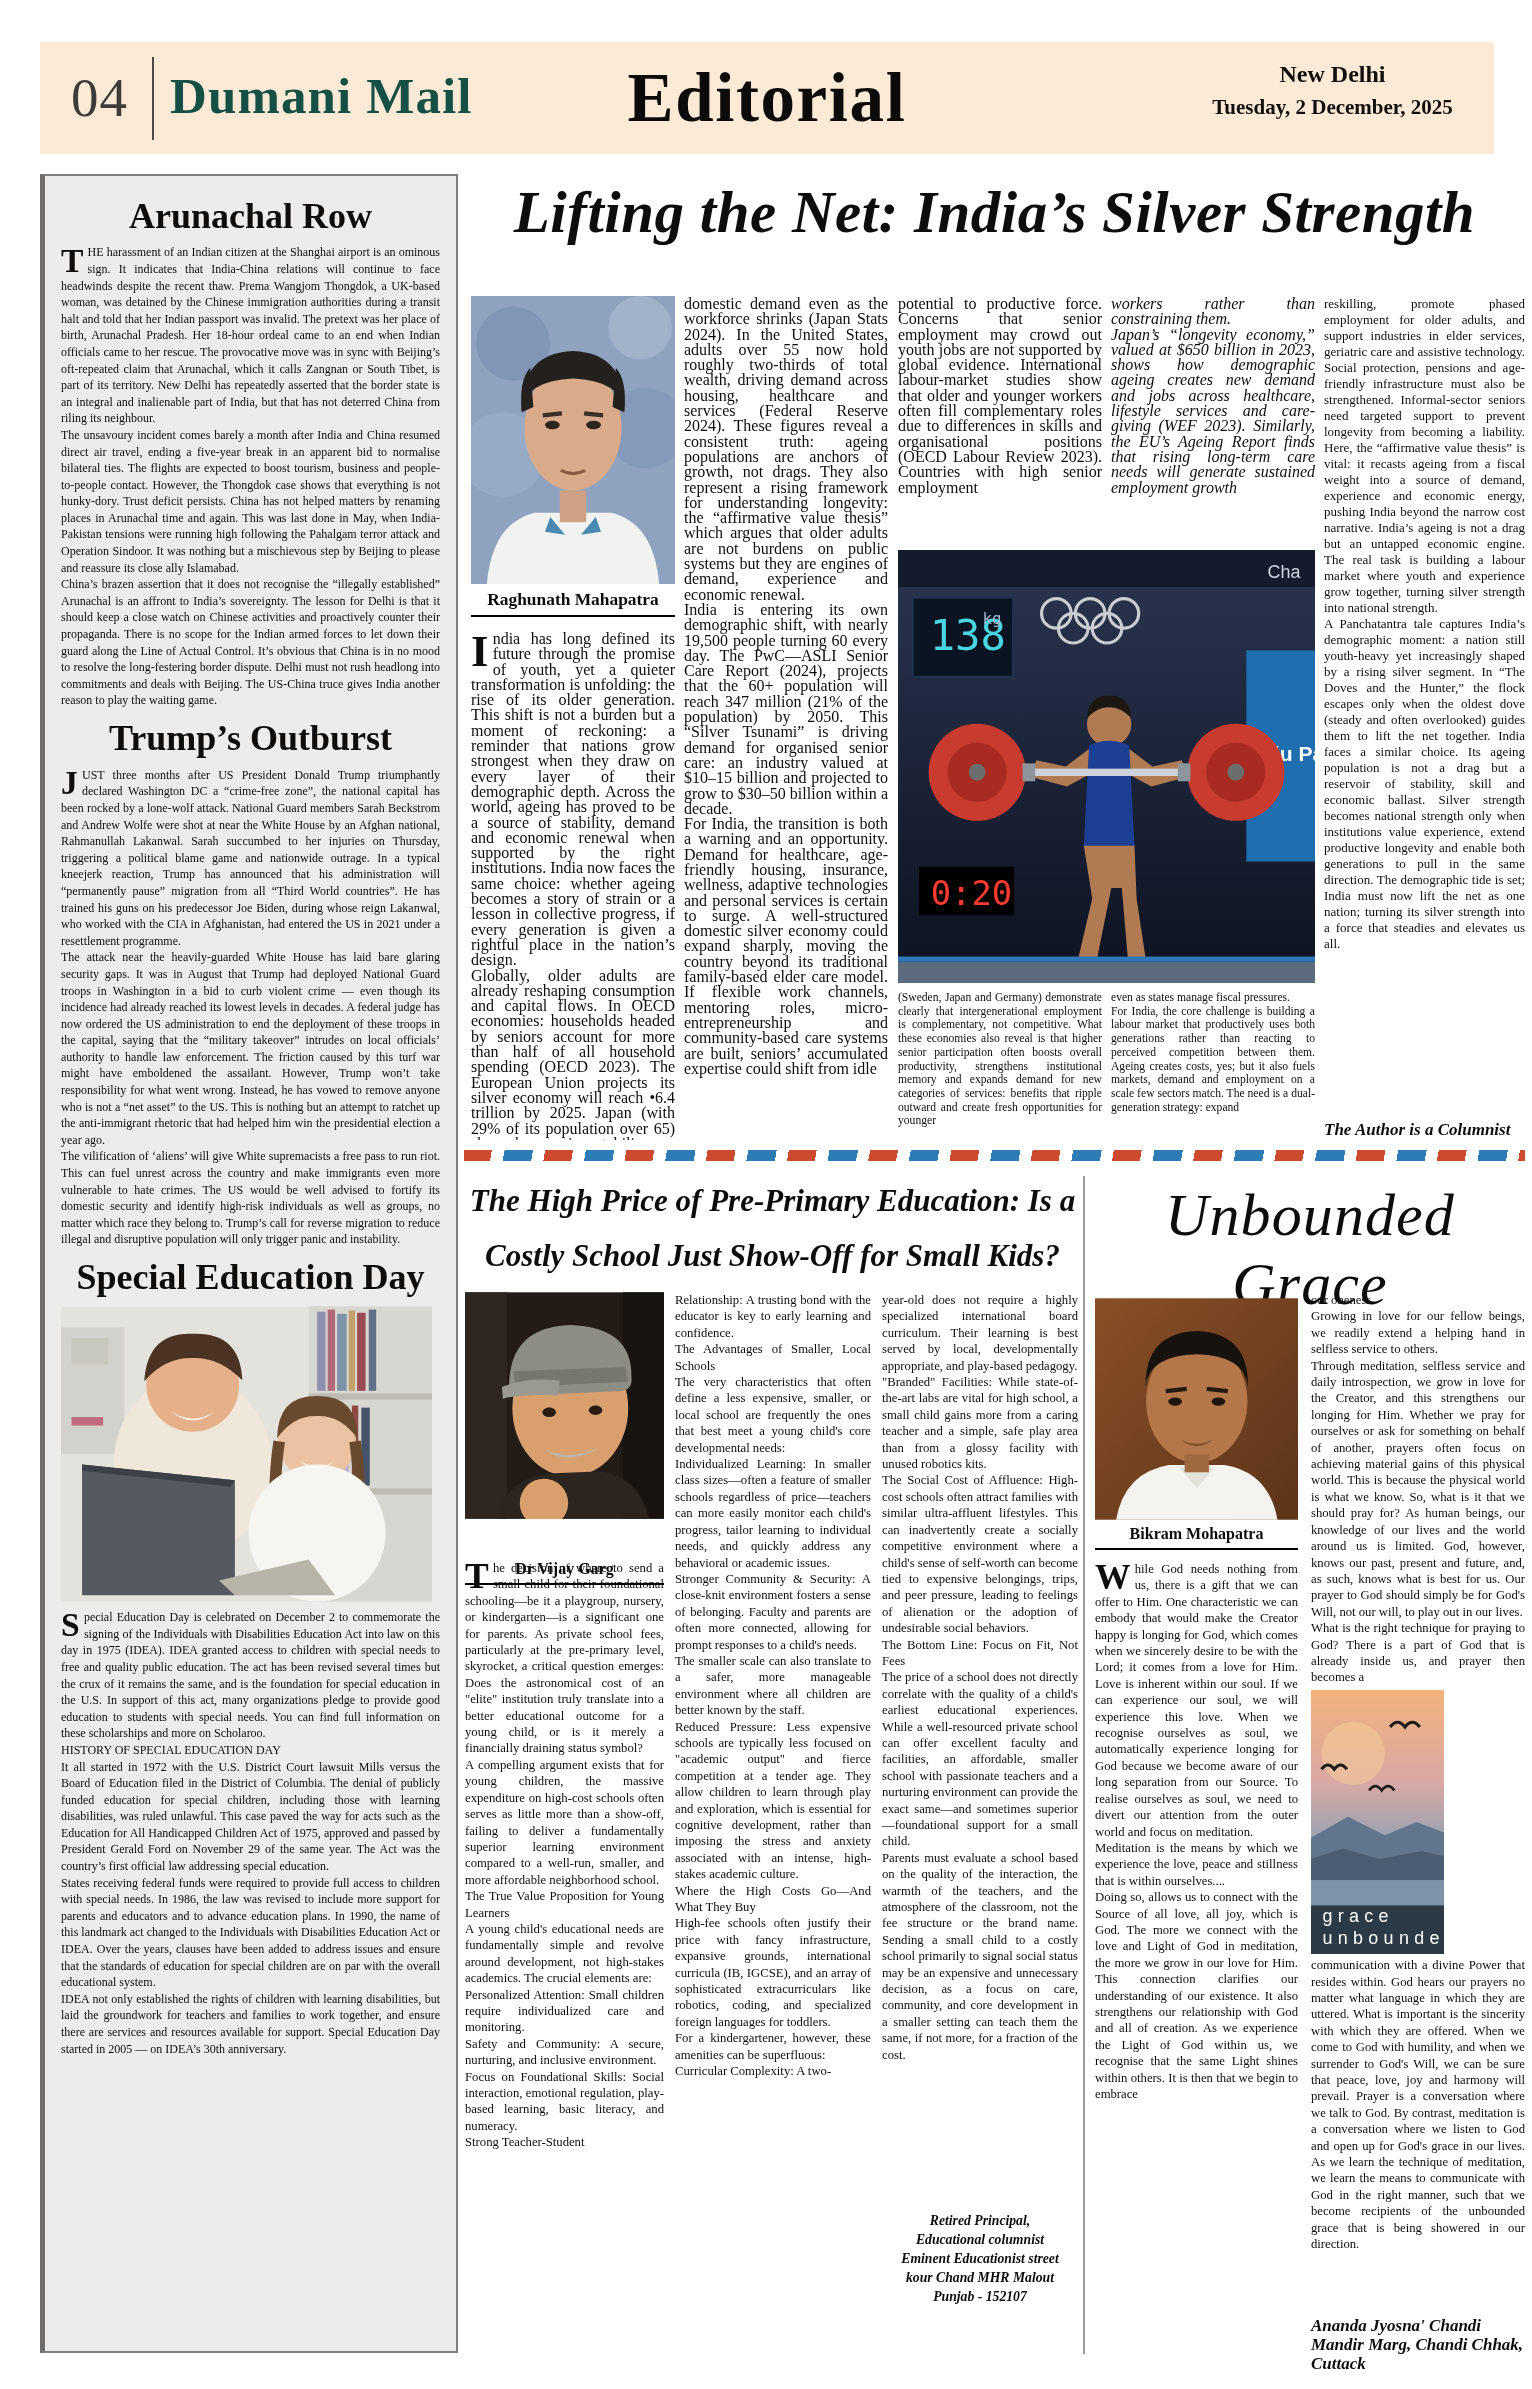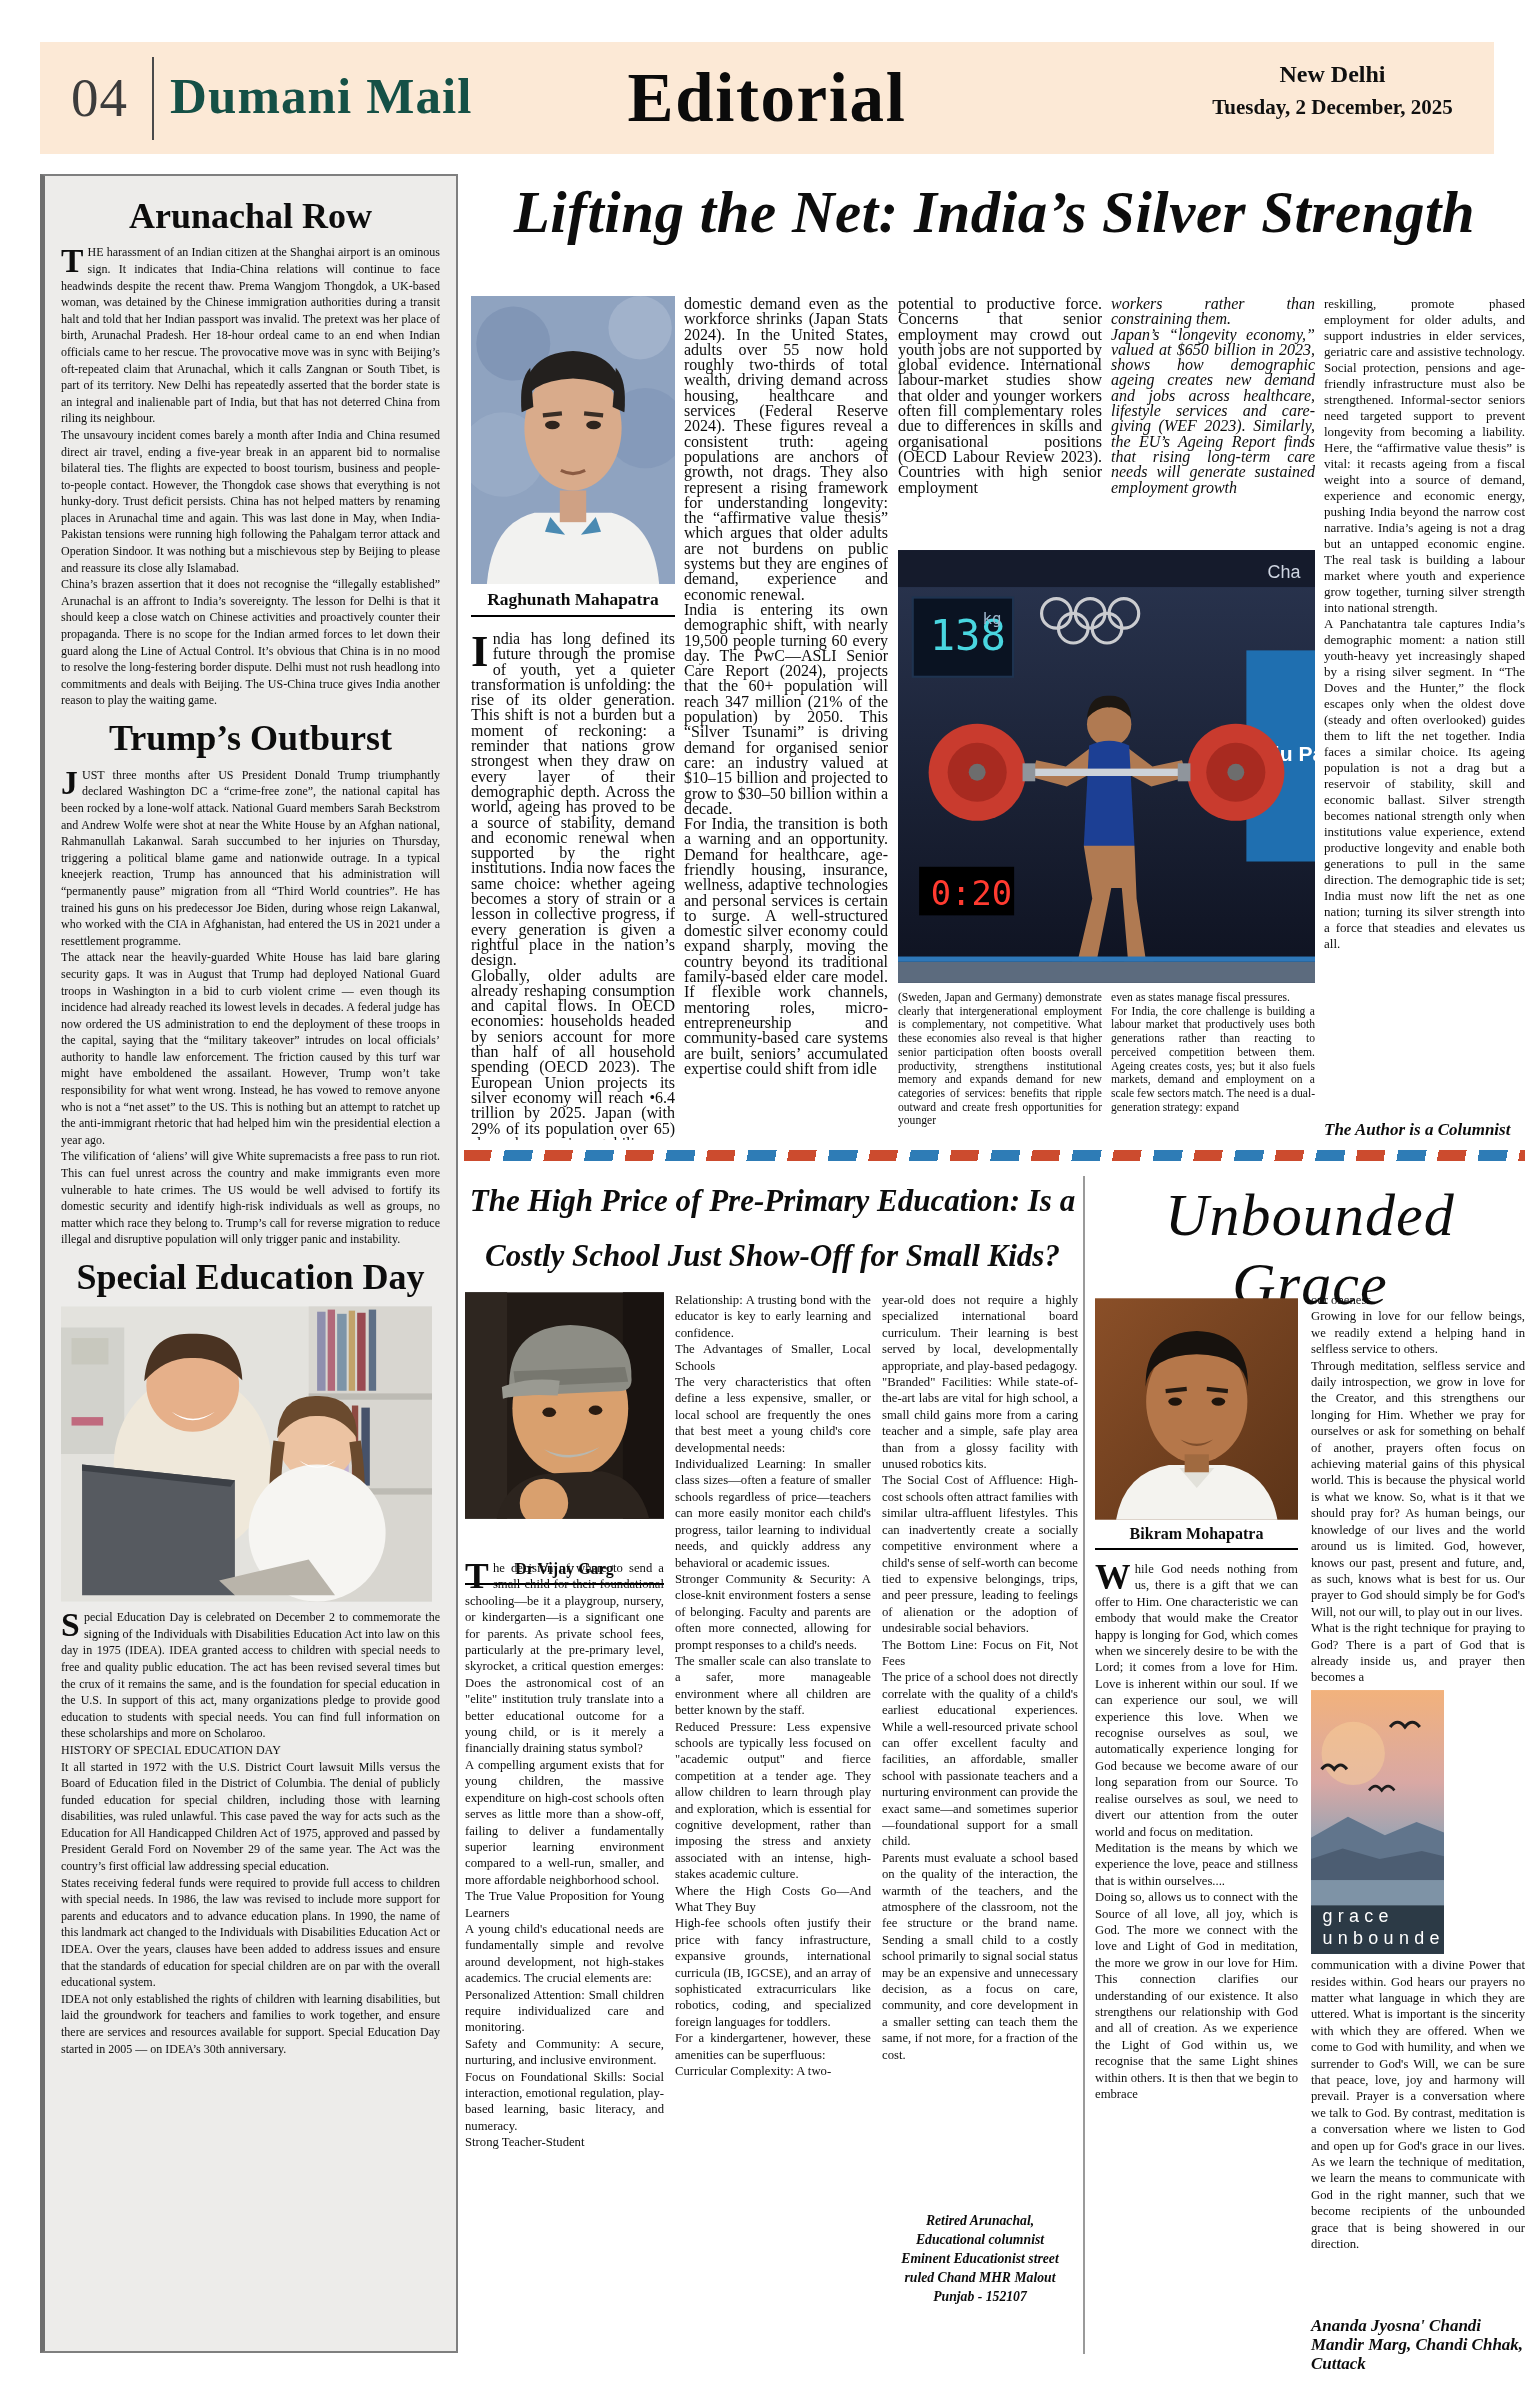--- a/index.html
+++ b/index.html
@@ -297,24 +297,24 @@
   <div class="col b-col abs" style="left:882px; top:1292px; width:196px; height:908px;">
       <p>year-old does not require a highly specialized international board curriculum. Their learning is best served by local, developmentally appropriate, and play-based pedagogy.</p>
       <p>"Branded" Facilities: While state-of-the-art labs are vital for high school, a small child gains more from a caring teacher and a simple, safe play area than from a glossy facility with unused robotics kits.</p>
       <p>The Social Cost of Affluence: High-cost schools often attract families with similar ultra-affluent lifestyles. This can inadvertently create a socially competitive environment where a child's sense of self-worth can become tied to expensive belongings, trips, and peer pressure, leading to feelings of alienation or the adoption of undesirable social behaviors.</p>
       <p>The Bottom Line: Focus on Fit, Not Fees</p>
       <p>The price of a school does not directly correlate with the quality of a child's earliest educational experiences. While a well-resourced private school can offer excellent faculty and facilities, an affordable, smaller school with passionate teachers and a nurturing environment can provide the exact same—and sometimes superior—foundational support for a small child.</p>
       <p>Parents must evaluate a school based on the quality of the interaction, the warmth of the teachers, and the atmosphere of the classroom, not the fee structure or the brand name. Sending a small child to a costly school primarily to signal social status may be an expensive and unnecessary decision, as a focus on care, community, and core development in a smaller setting can teach them the same, if not more, for a fraction of the cost.</p>
     </div>
 
   <div class="sig-center abs" style="left:882px; top:2211px; width:196px;">
-      <p>Retired Arunachal,</p>
+      <p>Retired Principal,</p>
       <p>Educational columnist</p>
       <p>Eminent Educationist street</p>
-      <p>ruled Chand MHR Malout</p>
+      <p>kour Chand MHR Malout</p>
       <p>Punjab - 152107</p>
     </div>
 
   <div class="vrule abs" style="left:1083px; top:1176px; height:1178px;"></div>
 
   <div id="grace-headline" class="abs" style="left:1095px; top:1181px; width:430px;">Unbounded Grace</div>
 
   <svg class="abs" style="left:1095px; top:1298px;" width="203" height="222" viewBox="0 0 385 420" role="img">
     <defs>
       <linearGradient id="bbg" x1="0" y1="0" x2="1" y2="1">

